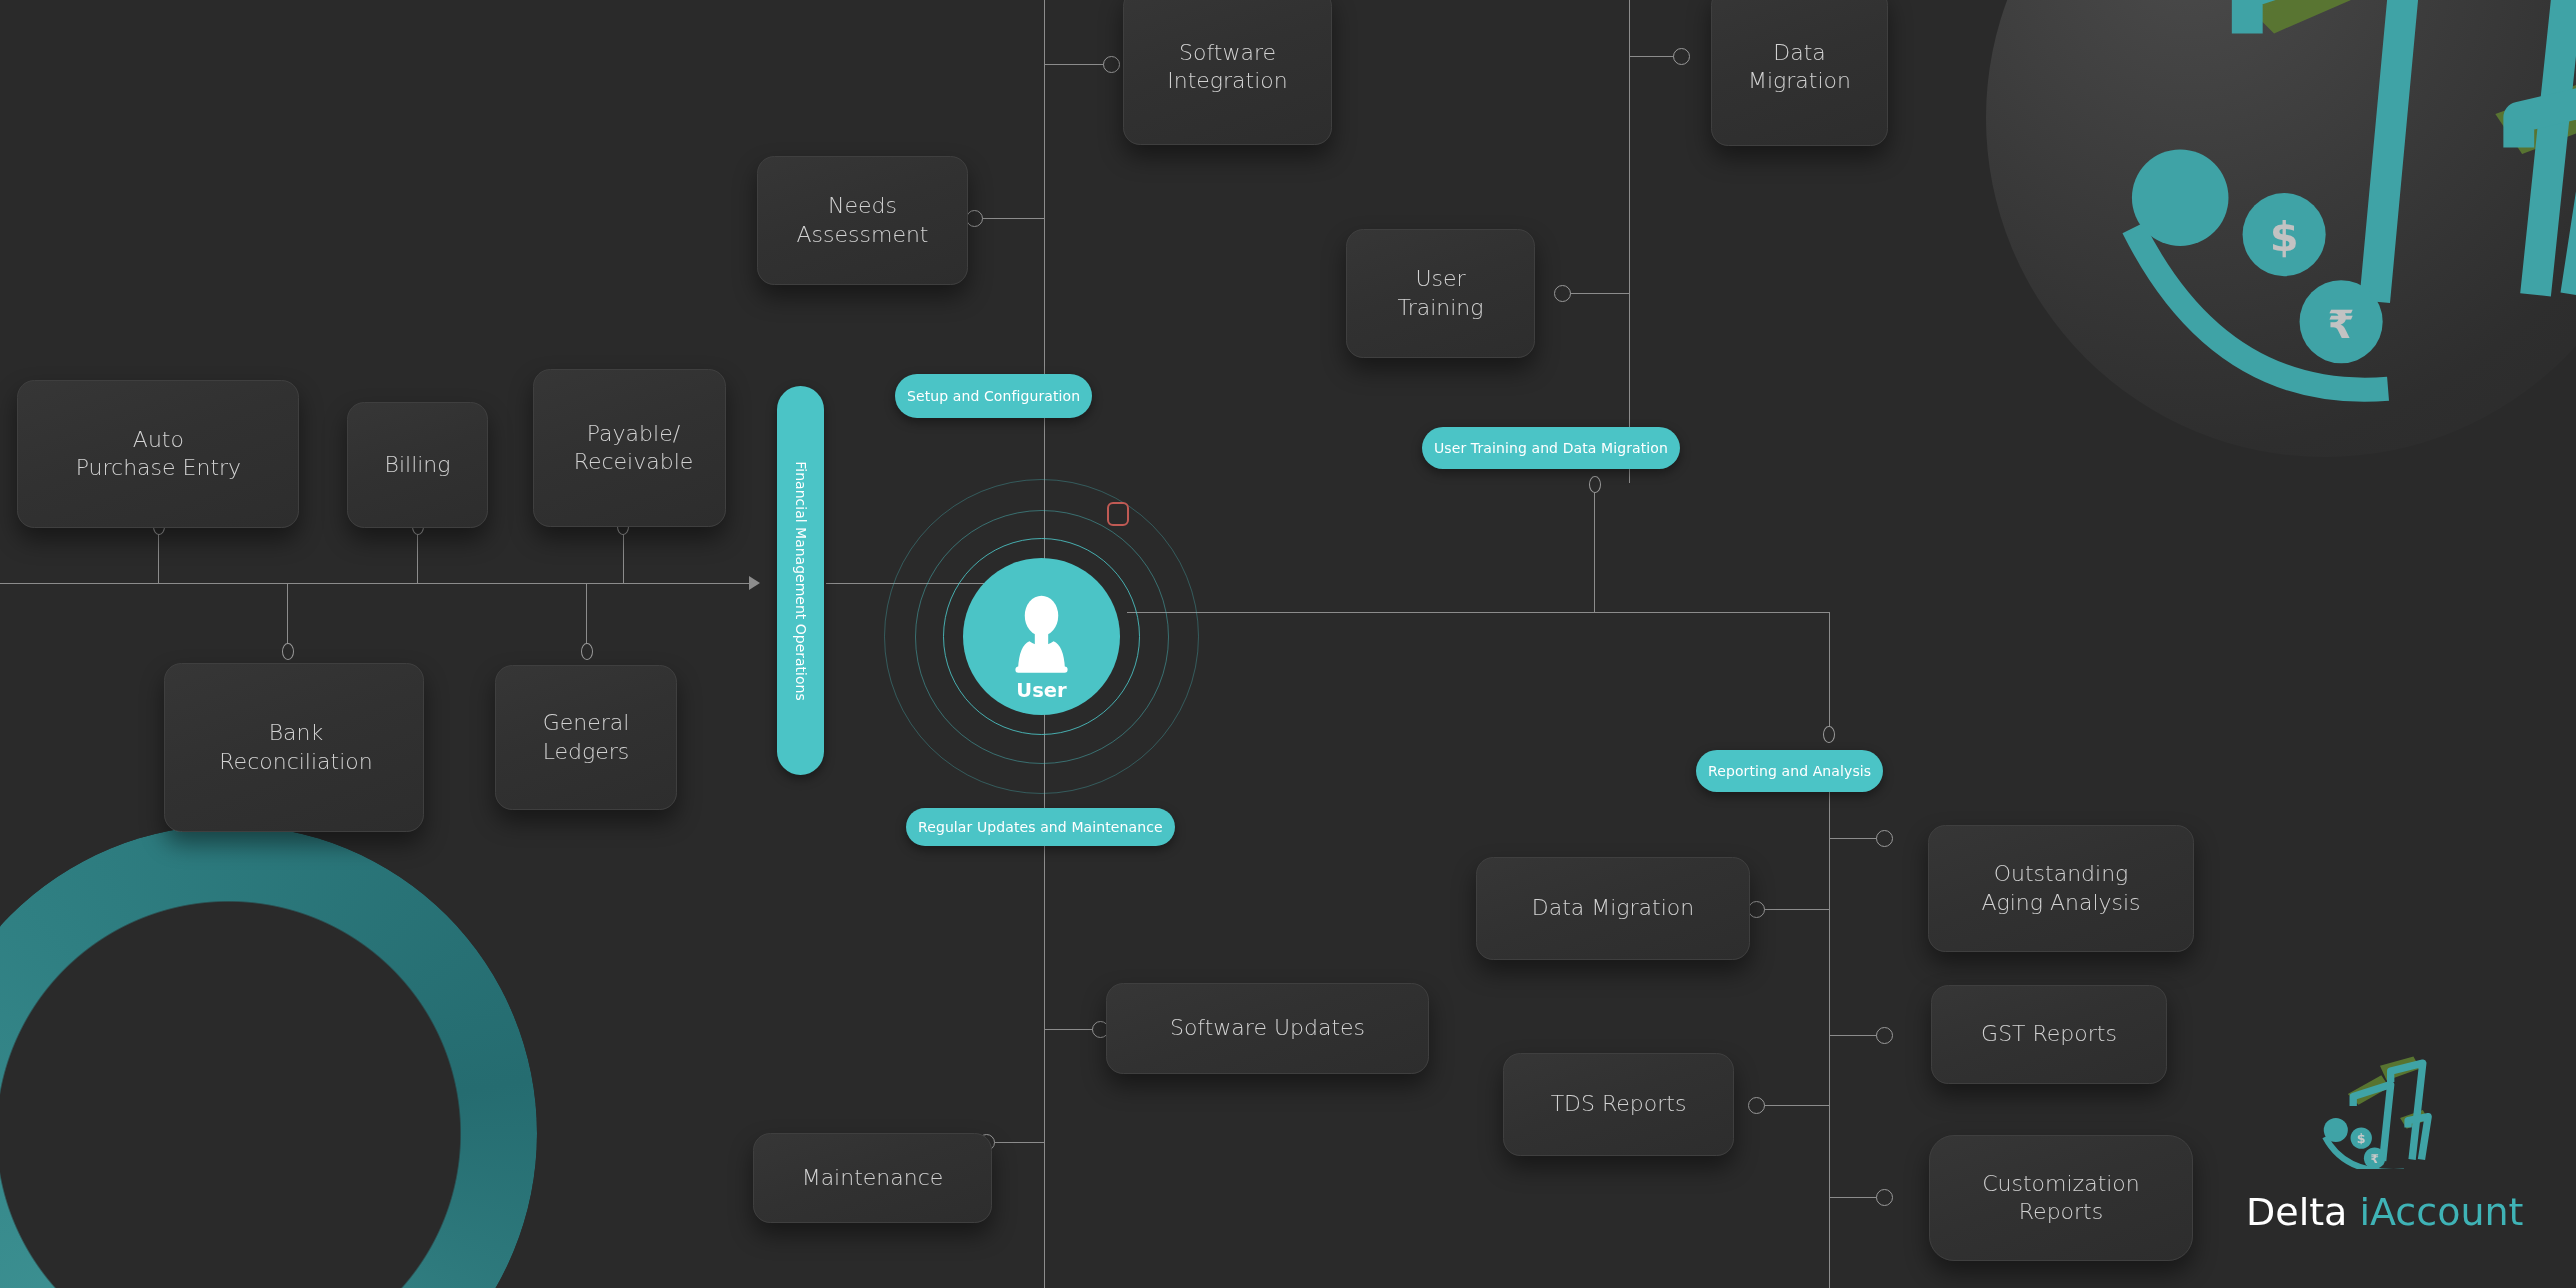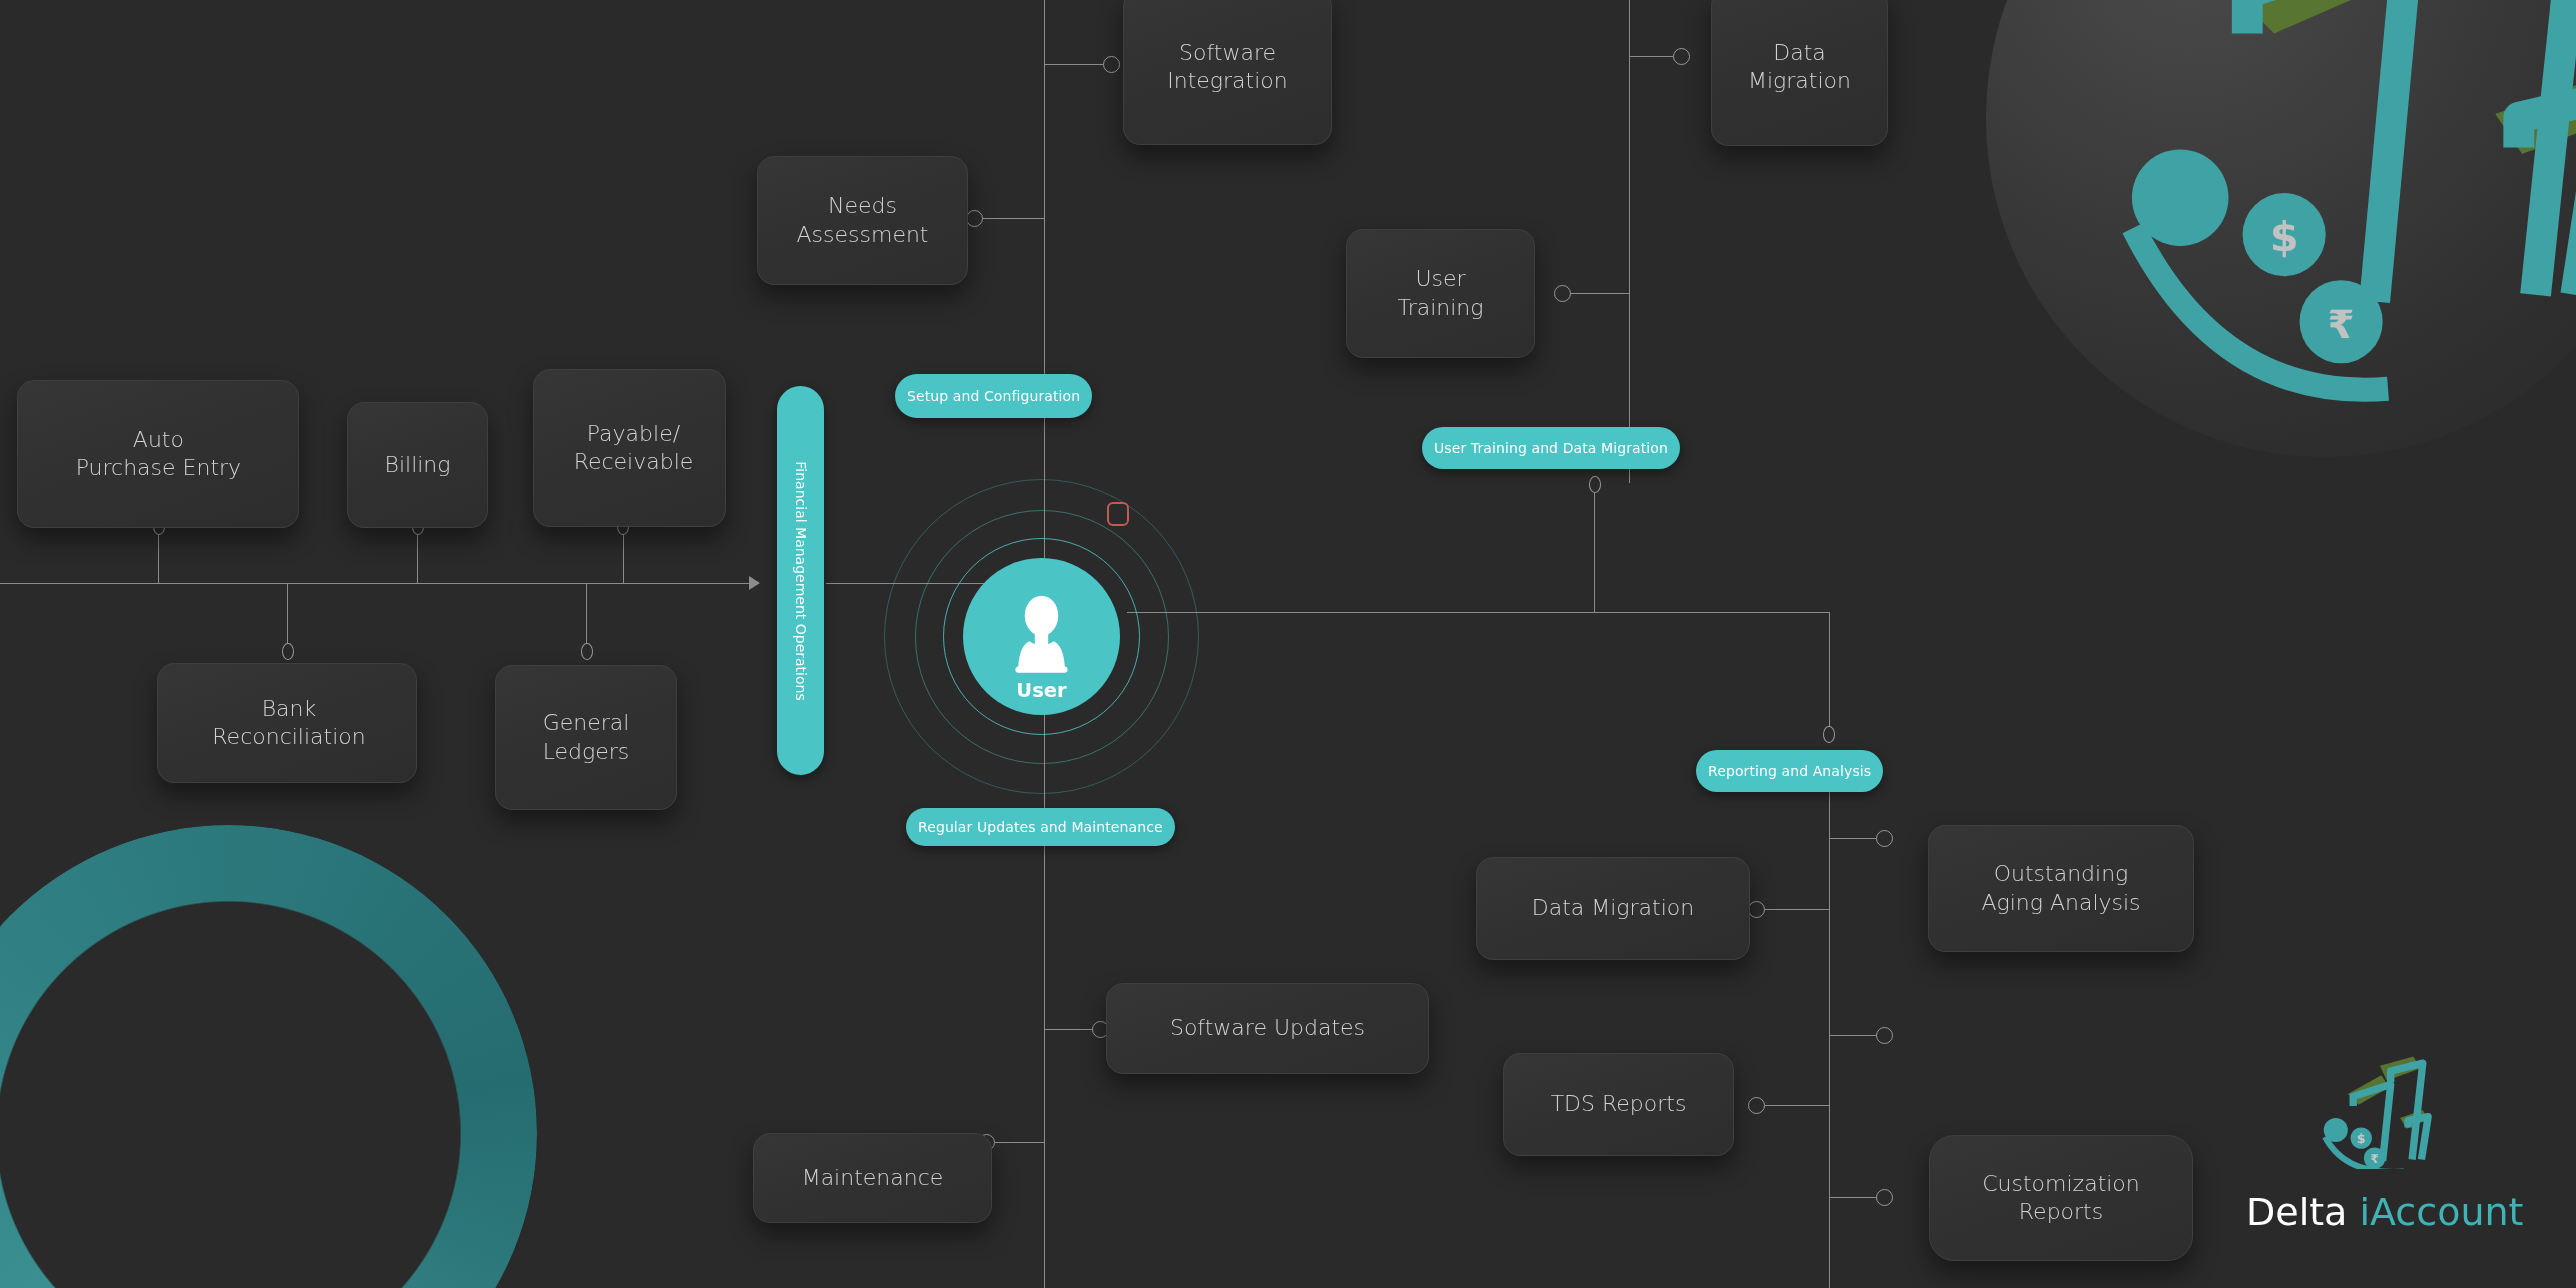--- a/index.html
+++ b/index.html
@@ -197,21 +197,21 @@
   </div>
 
   <div class="card" style="left:17.4px;top:380px;width:282px;height:148px;white-space:pre-line;">Auto
 Purchase Entry</div>
 
   <div class="card" style="left:347px;top:402px;width:141px;height:126px;white-space:pre-line;">Billing</div>
 
   <div class="card" style="left:533px;top:369px;width:193px;height:158px;white-space:pre-line;padding-left:20px;">Payable/
 Receivable</div>
 
-  <div class="card" style="left:157px;top:663px;width:260px;height:120px;white-space:pre-line;padding-left:16px;">Bank
+  <div class="card" style="left:164px;top:663px;width:260px;height:169px;white-space:pre-line;padding-left:16px;">Bank
 Reconciliation</div>
 
   <div class="card" style="left:495px;top:665px;width:182px;height:145px;white-space:pre-line;">General
 Ledgers</div>
 
   <div class="card" style="left:757px;top:156px;width:211px;height:129px;white-space:pre-line;">Needs
 Assessment</div>
 
   <div class="card" style="left:1123px;top:-10.7px;width:209px;height:156px;white-space:pre-line;">Software
 Integration</div>
@@ -222,20 +222,21 @@
   <div class="card" style="left:1711px;top:-12px;width:177px;height:158px;white-space:pre-line;">Data
 Migration</div>
 
   <div class="card" style="left:1476px;top:857px;width:274px;height:103px;white-space:pre-line;">Data Migration</div>
 
   <div class="card" style="left:1503px;top:1053px;width:231px;height:103px;white-space:pre-line;">TDS Reports</div>
 
   <div class="card" style="left:1928px;top:825px;width:266px;height:127px;white-space:pre-line;">Outstanding
 Aging Analysis</div>
 
+  <div class="card" style="left:1931px;top:985px;width:236px;height:99px;white-space:pre-line;">GST Reports</div>
 
   <div class="card" style="left:1929px;top:1135px;width:264px;height:126px;white-space:pre-line;border-radius:25px;">Customization
 Reports</div>
 
   <div class="card" style="left:1106px;top:983px;width:323px;height:91px;white-space:pre-line;">Software Updates</div>
 
   <div class="card" style="left:753px;top:1097px;width:239px;height:90px;white-space:pre-line;margin-top:36px;">Maintenance</div>
 
   <div class="brand" style="left:2301px;top:1055px;width:174px;height:114px;">
     <svg width="174" height="114" viewBox="0 0 260 170">

